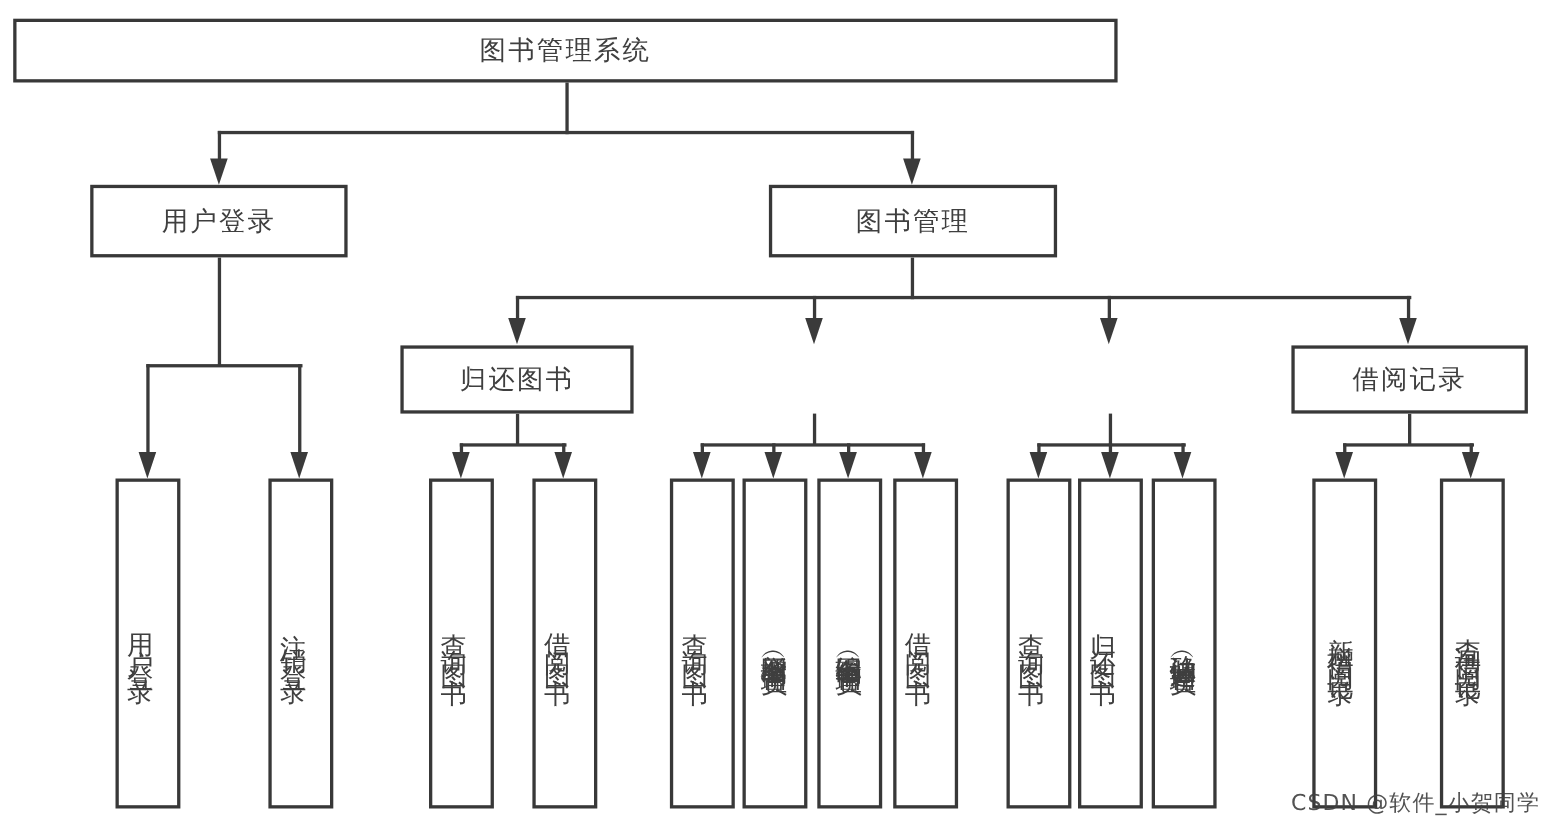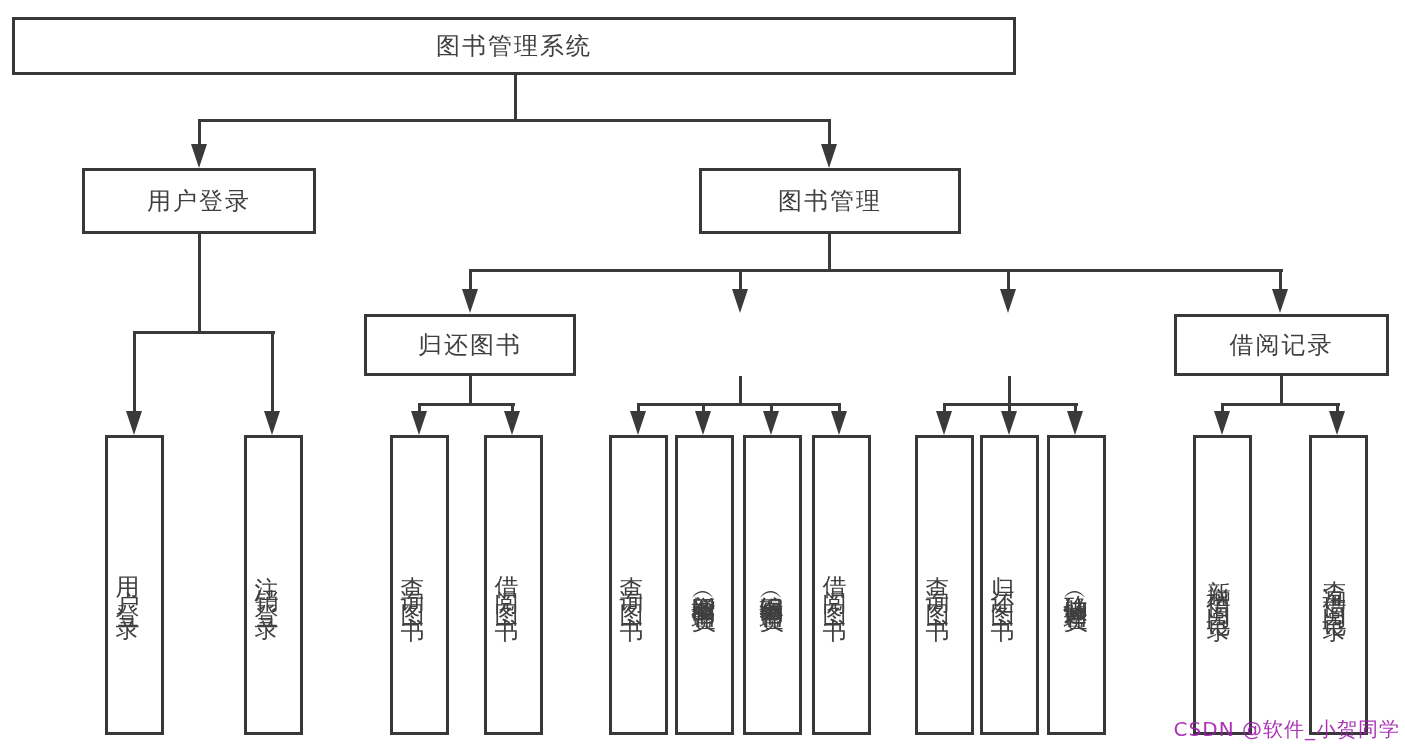--- a/index.html
+++ b/index.html
@@ -62,21 +62,21 @@
     white-space: nowrap;
   }
   .gap-lg { letter-spacing: 14px; margin-block-end: -14px; }
   .gap-md { letter-spacing: 8px;  margin-block-end: -8px; }
   .gap-sm { letter-spacing: 2px;  margin-block-end: -2px; }
   .watermark {
     position: absolute;
     right: 5px;
     bottom: 4px;
     font-size: 20px;
-    color: #a21caf;
+    color: #404040;
     letter-spacing: 1px;
     z-index: 5;
     opacity: 0.9;
   }
 </style>
 </head>
 <body>
 
 <div class="canvas">
 

